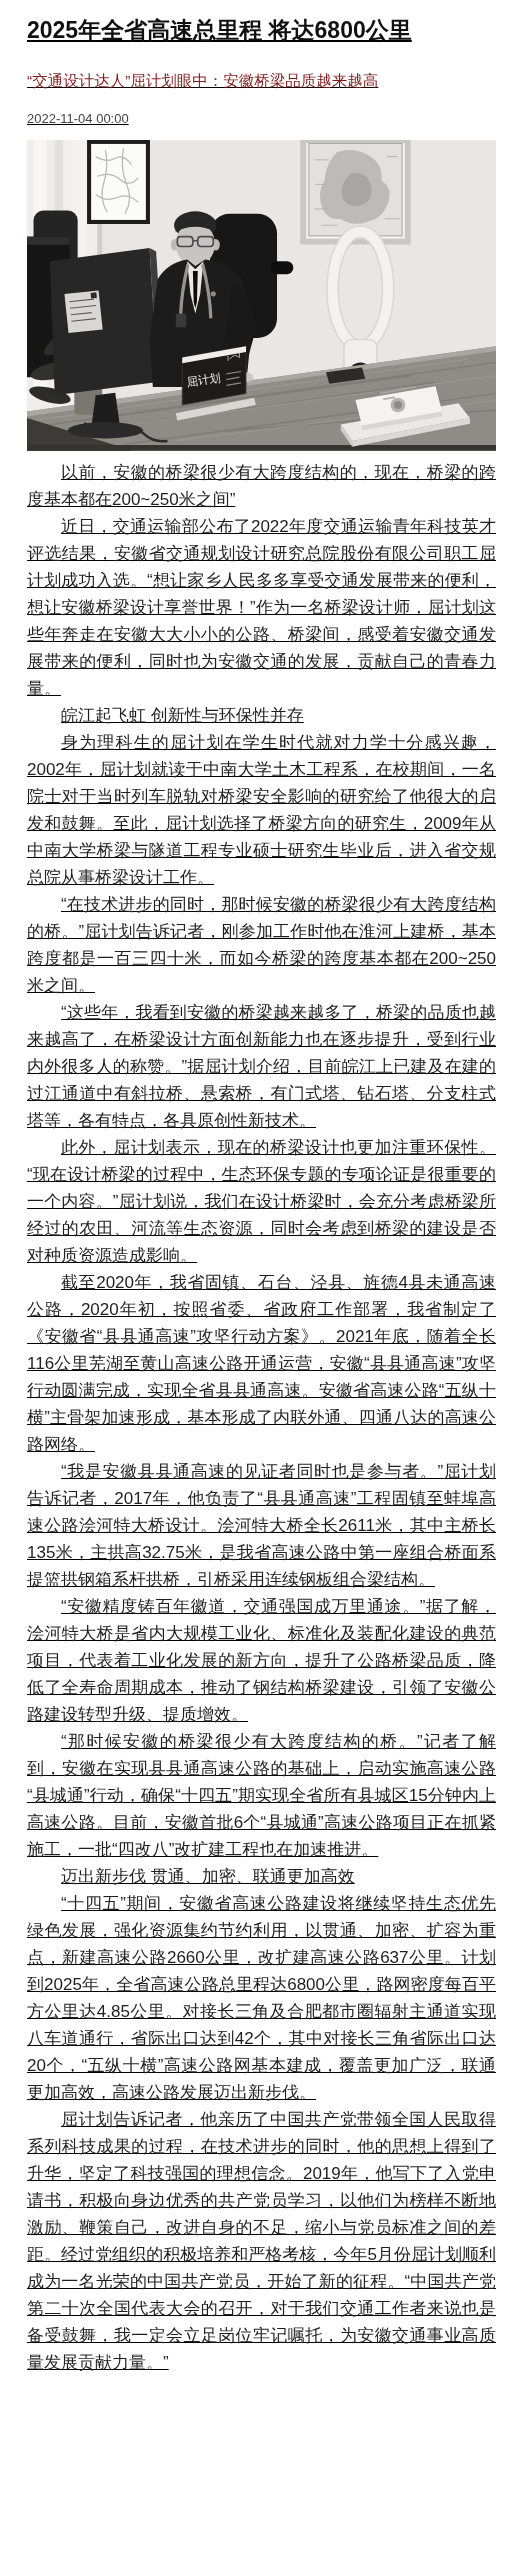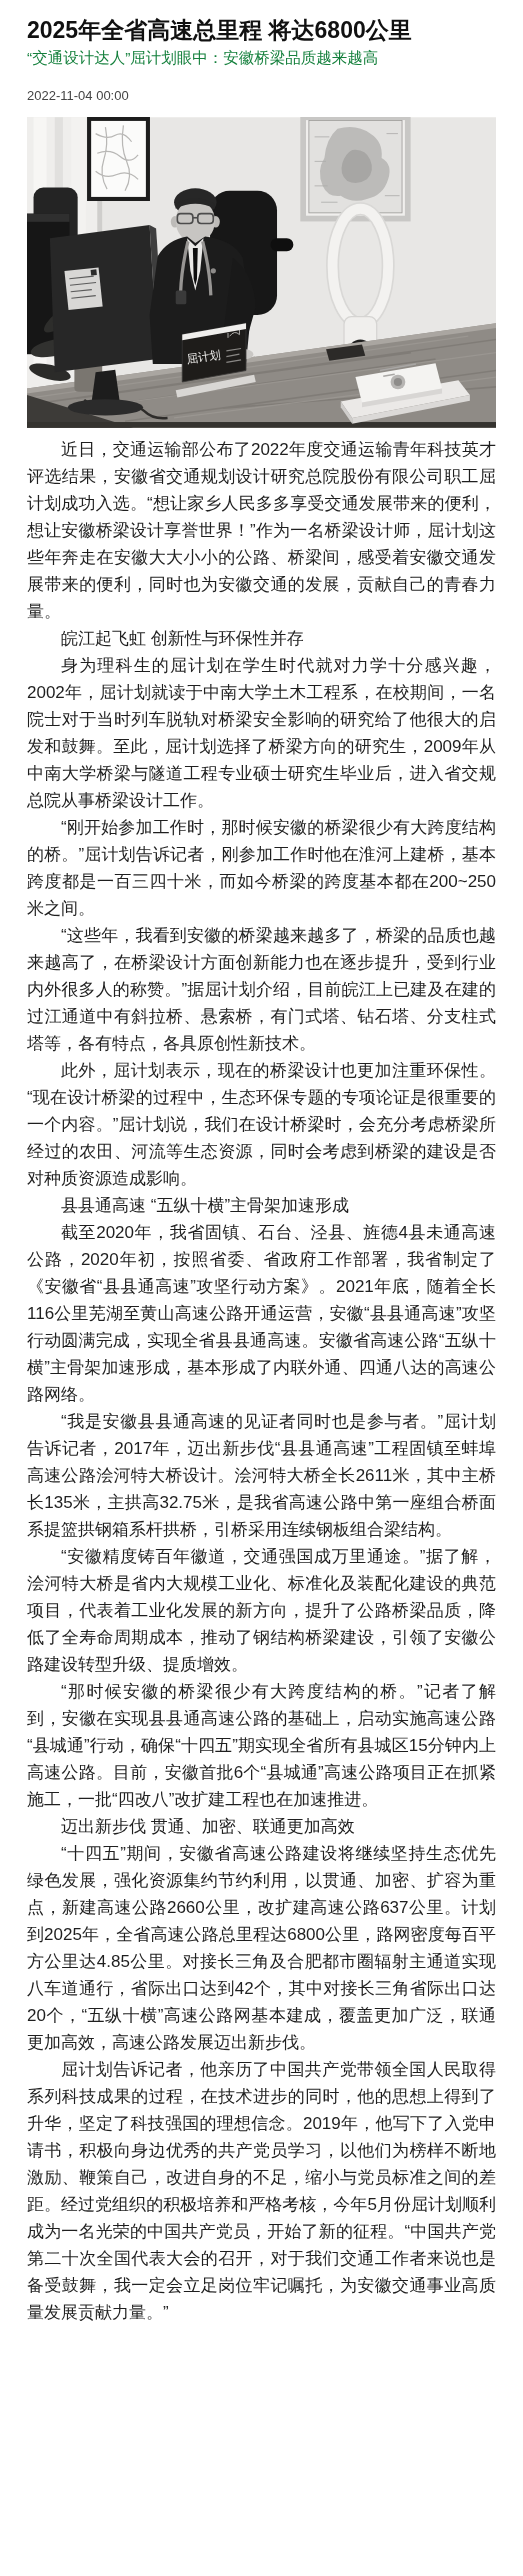--- a/index.html
+++ b/index.html
@@ -5,30 +5,31 @@
   html,body { margin:0; padding:0; background:#ffffff; }
   .page {
     position:relative;
     width:523px; height:2576px;
     margin:0 auto;
     background:#ffffff;
     overflow:hidden;
     box-sizing:border-box;
     padding:0 27px;
     font-family:"Liberation Sans", sans-serif;
+    text-decoration:underline;
   }
   .title {
     margin:0; padding-top:16.4px;
     font-size:23px; line-height:28px;
     font-weight:700; color:#111111;
   }
   .subtitle {
-    margin-top:4px;
+    margin-top:27px;
     font-size:15.5px; line-height:19.6px;
-    color:#15803d;
+    color:#7f1d1d;
   }
   .pubdate {
     margin-top:20px;
     font-size:13px; line-height:16.4px;
     color:#444444;
   }
   figure.photo { margin:13px 0 0 0; padding:0; }
   figure.photo svg { display:block; }
   .article {
     margin-top:7.4px;
@@ -173,29 +174,29 @@
         <polygon points="402,318 500,301 508,332 410,349" fill="#f4f3f1"></polygon>
         <polygon points="410,349 508,332 508,338 410,355" fill="#d8d6d4"></polygon>
         <circle cx="454" cy="324" r="9" fill="#b7b5b3"></circle>
         <circle cx="454" cy="324" r="5" fill="#8e8c8a"></circle>
         <path d="M432,310 l44,-8 M436,317 l14,-2.5" stroke="#a8a6a4" stroke-width="2"></path>
       </g>
     </svg>
   </figure>
 
   <div class="article">
+    <p>以前，安徽的桥梁很少有大跨度结构的，现在，桥梁的跨度基本都在200~250米之间”</p>
     <p>近日，交通运输部公布了2022年度交通运输青年科技英才评选结果，安徽省交通规划设计研究总院股份有限公司职工屈计划成功入选。“想让家乡人民多多享受交通发展带来的便利，想让安徽桥梁设计享誉世界！”作为一名桥梁设计师，屈计划这些年奔走在安徽大大小小的公路、桥梁间，感受着安徽交通发展带来的便利，同时也为安徽交通的发展，贡献自己的青春力量。</p>
     <p>皖江起飞虹 创新性与环保性并存</p>
     <p>身为理科生的屈计划在学生时代就对力学十分感兴趣，2002年，屈计划就读于中南大学土木工程系，在校期间，一名院士对于当时列车脱轨对桥梁安全影响的研究给了他很大的启发和鼓舞。至此，屈计划选择了桥梁方向的研究生，2009年从中南大学桥梁与隧道工程专业硕士研究生毕业后，进入省交规总院从事桥梁设计工作。</p>
-    <p>“刚开始参加工作时，那时候安徽的桥梁很少有大跨度结构的桥。”屈计划告诉记者，刚参加工作时他在淮河上建桥，基本跨度都是一百三四十米，而如今桥梁的跨度基本都在200~250米之间。</p>
+    <p>“在技术进步的同时，那时候安徽的桥梁很少有大跨度结构的桥。”屈计划告诉记者，刚参加工作时他在淮河上建桥，基本跨度都是一百三四十米，而如今桥梁的跨度基本都在200~250米之间。</p>
     <p>“这些年，我看到安徽的桥梁越来越多了，桥梁的品质也越来越高了，在桥梁设计方面创新能力也在逐步提升，受到行业内外很多人的称赞。”据屈计划介绍，目前皖江上已建及在建的过江通道中有斜拉桥、悬索桥，有门式塔、钻石塔、分支柱式塔等，各有特点，各具原创性新技术。</p>
     <p>此外，屈计划表示，现在的桥梁设计也更加注重环保性。“现在设计桥梁的过程中，生态环保专题的专项论证是很重要的一个内容。”屈计划说，我们在设计桥梁时，会充分考虑桥梁所经过的农田、河流等生态资源，同时会考虑到桥梁的建设是否对种质资源造成影响。</p>
-    <p>县县通高速 “五纵十横”主骨架加速形成</p>
     <p>截至2020年，我省固镇、石台、泾县、旌德4县未通高速公路，2020年初，按照省委、省政府工作部署，我省制定了《安徽省“县县通高速”攻坚行动方案》。2021年底，随着全长116公里芜湖至黄山高速公路开通运营，安徽“县县通高速”攻坚行动圆满完成，实现全省县县通高速。安徽省高速公路“五纵十横”主骨架加速形成，基本形成了内联外通、四通八达的高速公路网络。</p>
-    <p>“我是安徽县县通高速的见证者同时也是参与者。”屈计划告诉记者，2017年，迈出新步伐“县县通高速”工程固镇至蚌埠高速公路浍河特大桥设计。浍河特大桥全长2611米，其中主桥长135米，主拱高32.75米，是我省高速公路中第一座组合桥面系提篮拱钢箱系杆拱桥，引桥采用连续钢板组合梁结构。</p>
+    <p>“我是安徽县县通高速的见证者同时也是参与者。”屈计划告诉记者，2017年，他负责了“县县通高速”工程固镇至蚌埠高速公路浍河特大桥设计。浍河特大桥全长2611米，其中主桥长135米，主拱高32.75米，是我省高速公路中第一座组合桥面系提篮拱钢箱系杆拱桥，引桥采用连续钢板组合梁结构。</p>
     <p>“安徽精度铸百年徽道，交通强国成万里通途。”据了解，浍河特大桥是省内大规模工业化、标准化及装配化建设的典范项目，代表着工业化发展的新方向，提升了公路桥梁品质，降低了全寿命周期成本，推动了钢结构桥梁建设，引领了安徽公路建设转型升级、提质增效。</p>
     <p>“那时候安徽的桥梁很少有大跨度结构的桥。”记者了解到，安徽在实现县县通高速公路的基础上，启动实施高速公路“县城通”行动，确保“十四五”期实现全省所有县城区15分钟内上高速公路。目前，安徽首批6个“县城通”高速公路项目正在抓紧施工，一批“四改八”改扩建工程也在加速推进。</p>
     <p>迈出新步伐 贯通、加密、联通更加高效</p>
     <p>“十四五”期间，安徽省高速公路建设将继续坚持生态优先绿色发展，强化资源集约节约利用，以贯通、加密、扩容为重点，新建高速公路2660公里，改扩建高速公路637公里。计划到2025年，全省高速公路总里程达6800公里，路网密度每百平方公里达4.85公里。对接长三角及合肥都市圈辐射主通道实现八车道通行，省际出口达到42个，其中对接长三角省际出口达20个，“五纵十横”高速公路网基本建成，覆盖更加广泛，联通更加高效，高速公路发展迈出新步伐。</p>
     <p>屈计划告诉记者，他亲历了中国共产党带领全国人民取得系列科技成果的过程，在技术进步的同时，他的思想上得到了升华，坚定了科技强国的理想信念。2019年，他写下了入党申请书，积极向身边优秀的共产党员学习，以他们为榜样不断地激励、鞭策自己，改进自身的不足，缩小与党员标准之间的差距。经过党组织的积极培养和严格考核，今年5月份屈计划顺利成为一名光荣的中国共产党员，开始了新的征程。“中国共产党第二十次全国代表大会的召开，对于我们交通工作者来说也是备受鼓舞，我一定会立足岗位牢记嘱托，为安徽交通事业高质量发展贡献力量。”</p>
 
   </div>
 
 </div>
 

